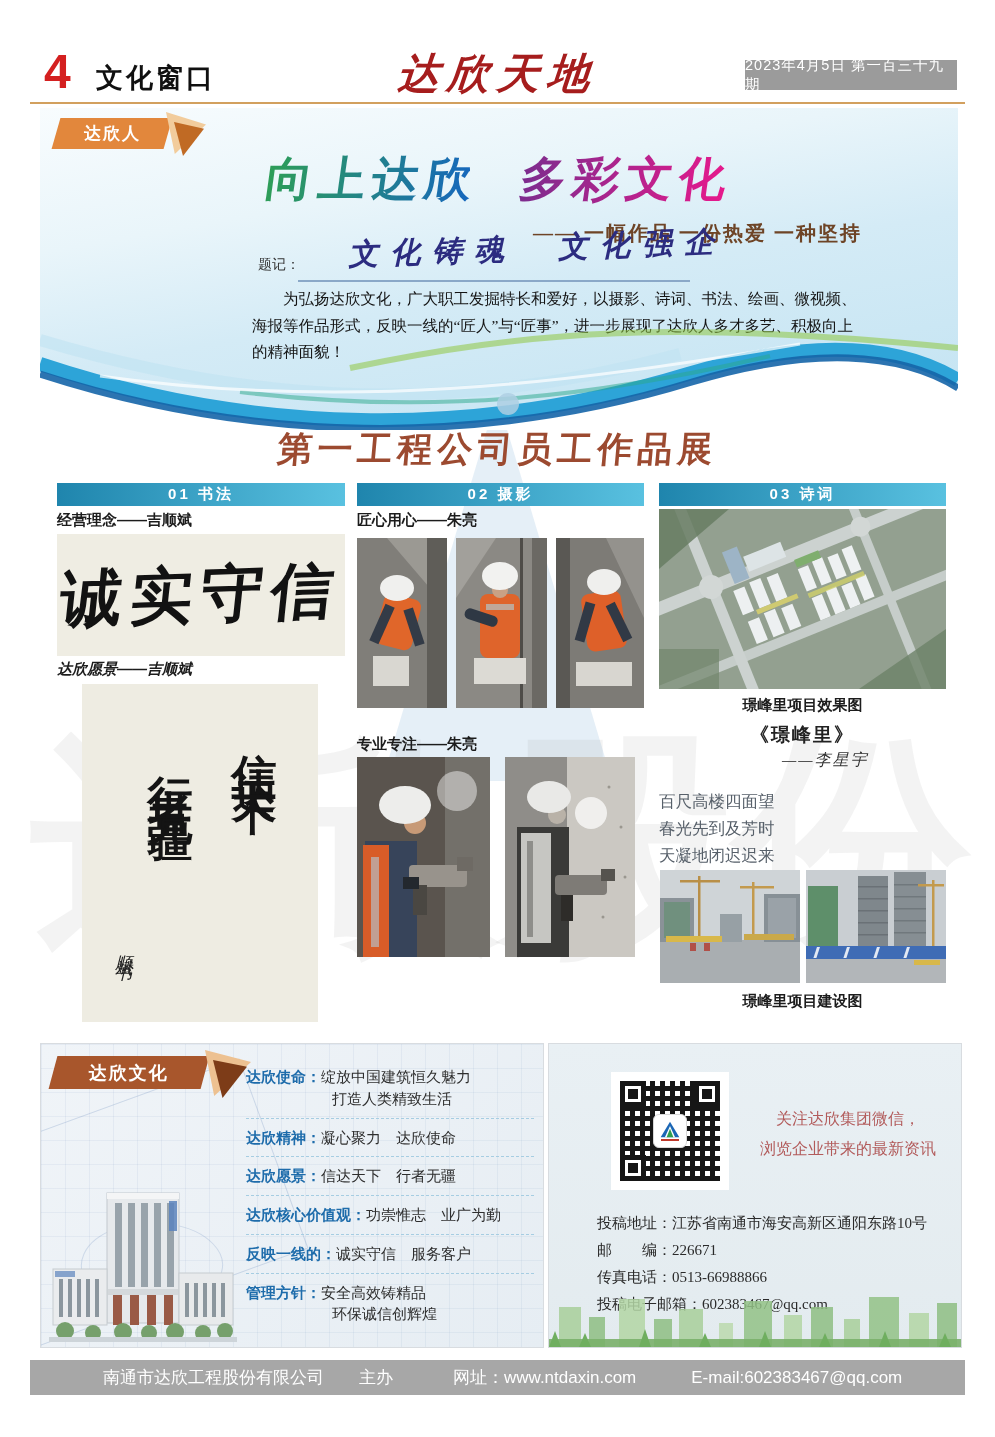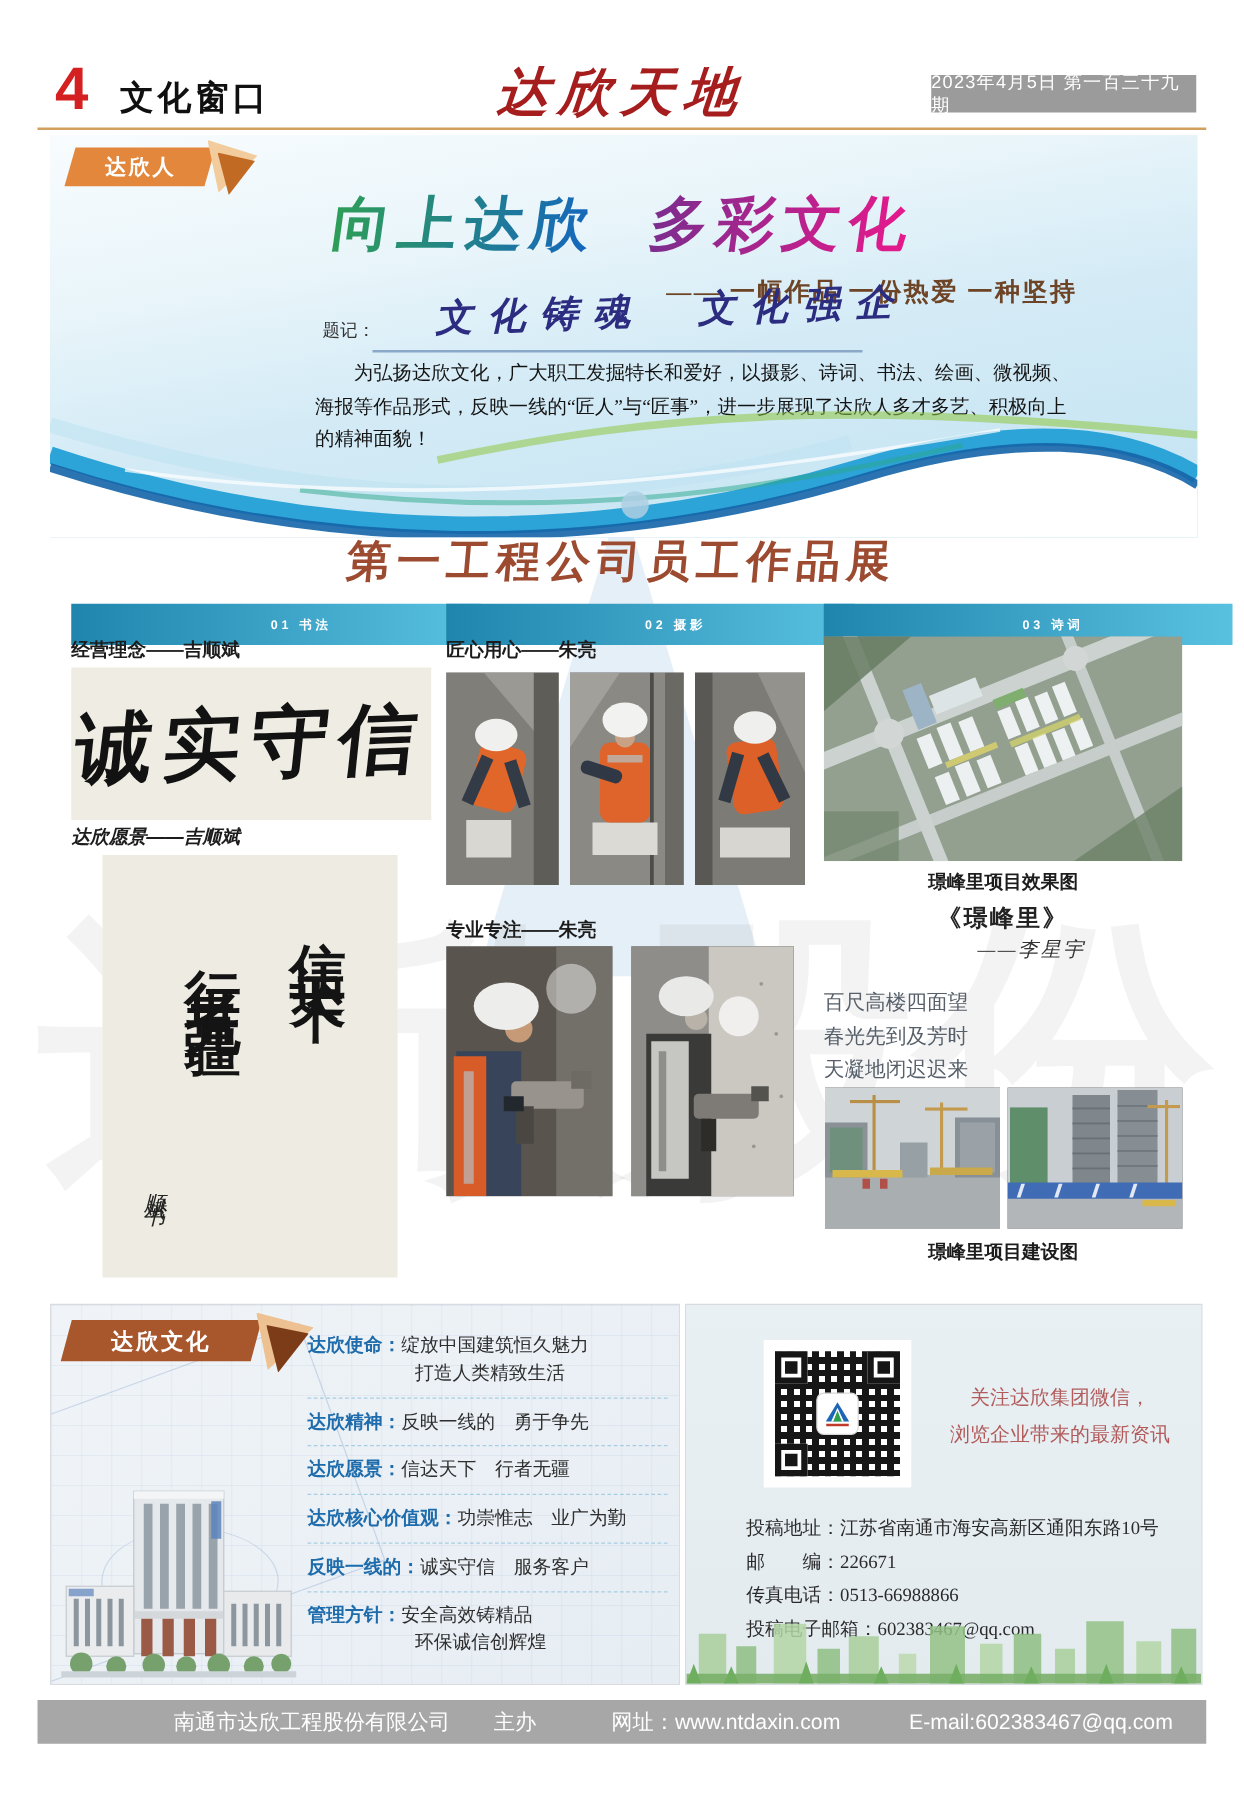--- a/index.html
+++ b/index.html
@@ -47,23 +47,23 @@
           border-left:115px solid transparent;border-right:115px solid transparent;
           border-bottom:385px solid rgba(193,216,235,.42);}
   .wm-chars{position:absolute;left:30px;right:30px;top:690px;display:flex;justify-content:space-around;
             z-index:0;font-family:"Liberation Serif",serif;font-weight:bold;font-size:235px;
             color:rgba(100,100,100,.08);pointer-events:none;}
 
   
   .ex-title{position:absolute;left:0;right:0;top:426px;text-align:center;z-index:1;
             font-family:"Liberation Serif",serif;font-weight:bold;font-size:35px;color:#9c4a30;
             letter-spacing:5px;transform:skewX(-5deg);}
-  .colbar{position:absolute;top:483px;height:33px;z-index:1;color:#fff;font-size:10px;font-weight:bold;
+  .colbar{position:absolute;top:483px;height:23px;z-index:1;color:#fff;font-size:15px;font-weight:bold;
           display:flex;align-items:center;justify-content:center;letter-spacing:3px;
-          background:linear-gradient(90deg,#1f85ad,#59c1e0);padding-left:40px;}
+          background:linear-gradient(90deg,#1f85ad,#59c1e0);}
   .bar1{left:57px;width:288px;} .bar2{left:357px;width:287px;} .bar3{left:659px;width:287px;}
   .cap{position:absolute;z-index:1;font-size:15px;font-weight:bold;color:#1c1c1c;}
   .work1{position:absolute;left:57px;top:534px;width:288px;height:122px;background:#efede3;z-index:1;
          display:flex;align-items:center;justify-content:center;}
   .work1 span{font-family:"Liberation Serif",serif;font-weight:bold;font-size:62px;color:#121212;
               letter-spacing:8px;transform:skewX(-8deg) rotate(-2deg);}
   .work2{position:absolute;left:82px;top:684px;width:236px;height:338px;background:#eeece2;z-index:1;}
   .w2col{position:absolute;writing-mode:vertical-rl;font-family:"Liberation Serif",serif;font-weight:bold;
          font-size:45px;color:#141414;letter-spacing:14px;}
   .w2r{right:34px;top:34px;} .w2l{right:118px;top:56px;}
@@ -123,21 +123,21 @@
   .qr-logo .red-line{width:18px;height:2px;background:#c0392b;margin-top:1px;}
   .wechat{position:absolute;left:196px;top:60px;width:206px;text-align:center;
           font-family:"Liberation Serif",serif;font-size:16px;color:#b25b5b;line-height:30px;}
   .contact{position:absolute;left:48px;top:166px;font-family:"Liberation Serif",serif;
            font-size:15px;color:#2a2a2a;line-height:27px;}
   .skyline{position:absolute;left:0;right:0;bottom:0;height:58px;}
 
   
   .foot{position:absolute;left:30px;top:1360px;width:935px;height:35px;background:#a7a7a7;z-index:1;
         color:#fff;display:flex;align-items:center;font-size:17px;}
-  .foot .f-org{margin-left:109px;} .foot .f-role{margin-left:35px;}
+  .foot .f-org{margin-left:73px;} .foot .f-role{margin-left:35px;}
   .foot .f-web{margin-left:60px;} .foot .f-mail{margin-left:55px;}
 </style>
 </head>
 <body>
 
 <div class="page">
 
   <div class="hdr-num">4</div>
   <div class="hdr-sec">文化窗口</div>
   <div class="hdr-mast">达欣天地</div>
@@ -433,21 +433,21 @@
       </g>
       <rect x="4" y="154" width="188" height="5" fill="#cdd4d9"></rect>
     </svg>
 
     <div class="cul-list">
       <div class="cul-item">
         <span class="cul-label">达欣使命：</span><span class="cul-val">绽放中国建筑恒久魅力</span>
         <span class="cul-cont">打造人类精致生活</span>
       </div>
       <div class="cul-item">
-        <span class="cul-label">达欣精神：</span><span class="cul-val">反映一线的　勇于争先</span>
+        <span class="cul-label">达欣精神：</span><span class="cul-val">凝心聚力　达欣使命</span>
       </div>
       <div class="cul-item">
         <span class="cul-label">达欣愿景：</span><span class="cul-val">信达天下　行者无疆</span>
       </div>
       <div class="cul-item">
         <span class="cul-label">达欣核心价值观：</span><span class="cul-val">功崇惟志　业广为勤</span>
       </div>
       <div class="cul-item">
         <span class="cul-label">反映一线的：</span><span class="cul-val">诚实守信　服务客户</span>
       </div>

